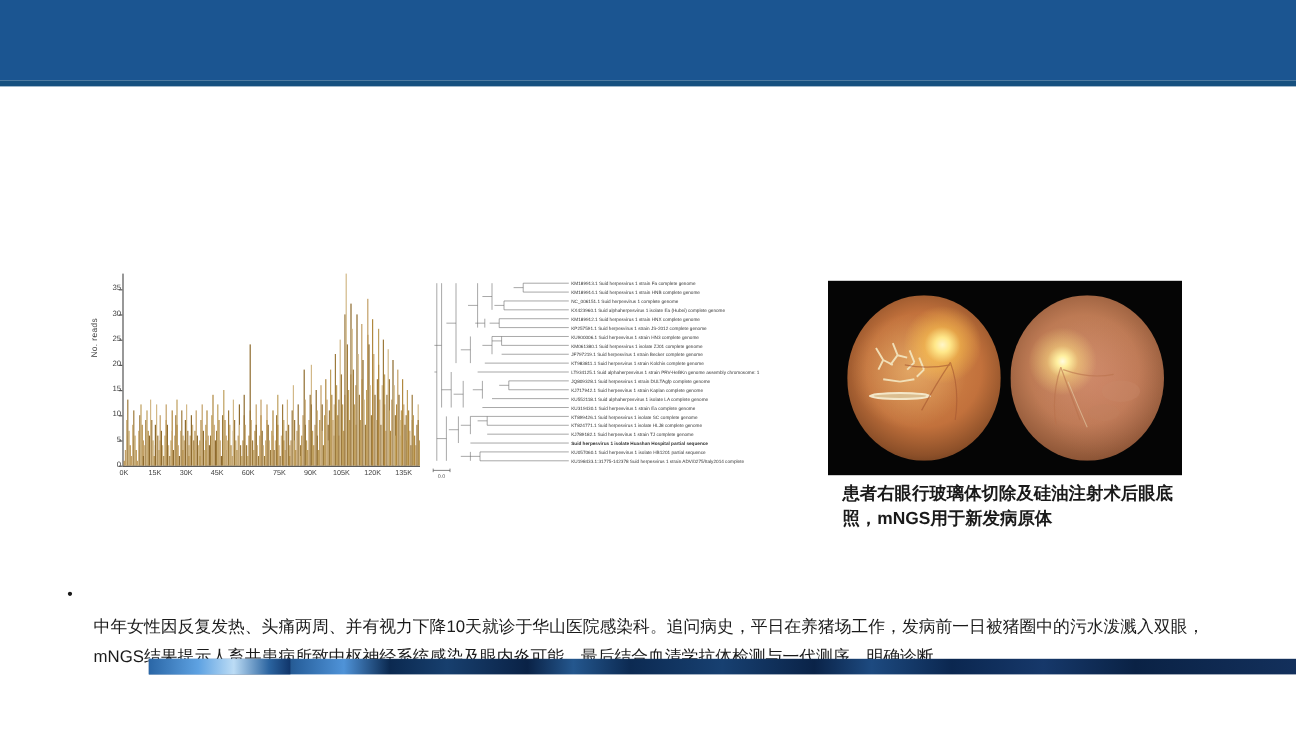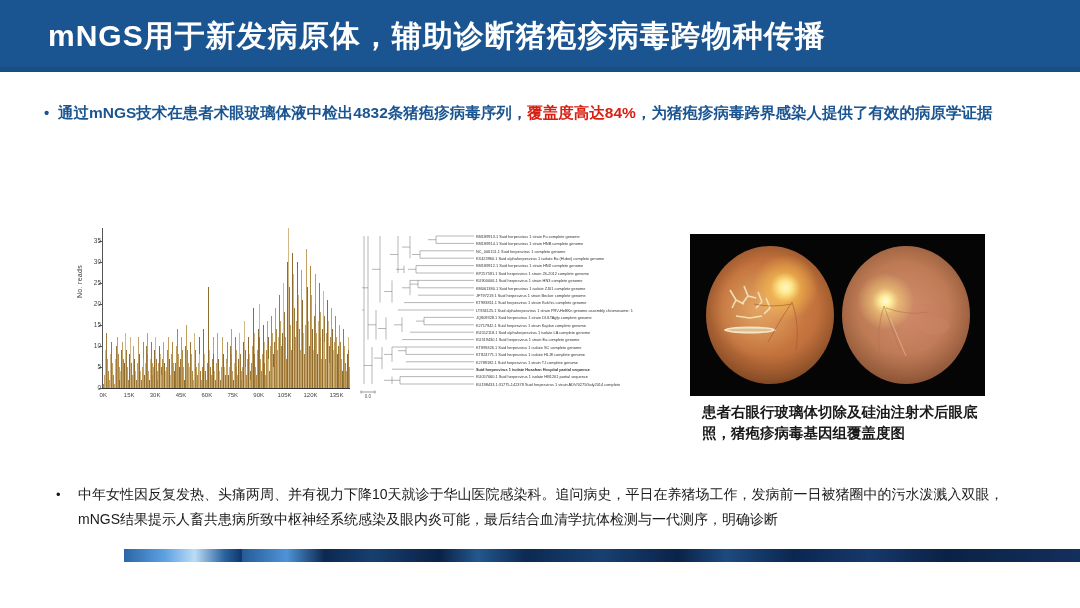--- a/index.html
+++ b/index.html
@@ -88,21 +88,21 @@
   .cap-1{left:108px;top:424px;}
   .cap-2{left:422px;top:424px;}
   .cap-3{left:702px;top:402px;width:280px;}
 
   
   .para{
     position:absolute;left:56px;top:482px;width:985px;
     font-size:14px;color:#1a1a1a;line-height:25px;
   }
   .para-dot{display:inline-block;width:22px;vertical-align:top;font-size:13px;}
-  .para-text{display:inline-block;width:955px;vertical-align:top;}
+  .para-text{display:inline-block;width:955px;vertical-align:top;margin-top:28px;}
 
   
   .footer-band{
     position:absolute;left:124px;top:549px;width:956px;height:13px;
     background:
       linear-gradient(90deg,
         #1e4f86 0%, #2f6fb0 4%, #0d2d52 9%, #2a63a0 13%, #4f93d8 17%, #0b2950 21%,
         #173f6e 26%, #0a2246 33%, #24578e 37%, #0c2a52 42%, #174071 50%,
         #0a2348 58%, #1d4a80 63%, #0b2750 70%, #16386a 78%, #0a2245 86%, #13305c 100%);
   }
@@ -127,25 +127,21 @@
     color:#555;letter-spacing:1.1px;white-space:nowrap;
   }
 </style>
 </head>
 <body>
 
 <div class="slide">
 
   <div class="header"></div>
   <div class="header-underline"></div>
-  <div class="header-title">mNGS用于新发病原体，辅助诊断猪疱疹病毒跨物种传播</div>
-
-  <div class="intro">
-    <span class="intro-dot">•</span><span class="intro-text"><span>通过mNGS技术在患者术眼玻璃体液中检出4832条猪疱疹病毒序列，</span><span class="hl">覆盖度高达84%</span><span>，为猪疱疹病毒跨界感染人提供了有效的病原学证据</span></span>
-  </div>
+
 
   <div class="fig-row">
 
     <div class="cov" id="coverage-chart">
       <div class="cov-ylabel">No. reads</div>
       <div class="cov-axis-y"></div>
       <div class="cov-axis-x"></div>
       <div class="bars" id="coverage-bars">
           <div class="bar" style="left: 0px; width: 0.9px; height: 4.21px; background: rgb(176, 136, 63);"></div>
           <div class="bar" style="left: 0.82px; width: 0.9px; height: 12.63px; background: rgb(195, 160, 102);"></div>
@@ -612,21 +608,21 @@
           <g stroke="#e7d7b0" stroke-width="0.9" fill="none" opacity="0.55">
             <path d="M48 72 Q56 92 64 110"></path>
           </g>
           <ellipse cx="92" cy="80" rx="16" ry="9" fill="#c98a6b" opacity="0.35"></ellipse>
           <ellipse cx="78" cy="98" rx="13" ry="7" fill="#c08060" opacity="0.3"></ellipse>
         </svg>
       </div>
     </div>
   </div>
 
-  <div class="cap cap-3">患者右眼行玻璃体切除及硅油注射术后眼底照，猪疱疹病毒基因组覆盖度图</div>
+  <div class="cap cap-3">患者右眼行玻璃体切除及硅油注射术后眼底照，mNGS用于新发病原体</div>
 
   <div class="para">
     <span class="para-dot">•</span><span class="para-text">中年女性因反复发热、头痛两周、并有视力下降10天就诊于华山医院感染科。追问病史，平日在养猪场工作，发病前一日被猪圈中的污水泼溅入双眼，mNGS结果提示人畜共患病所致中枢神经系统感染及眼内炎可能，最后结合血清学抗体检测与一代测序，明确诊断</span>
   </div>
 
   <div class="footer-band"></div>
 
 
 
 </div>

